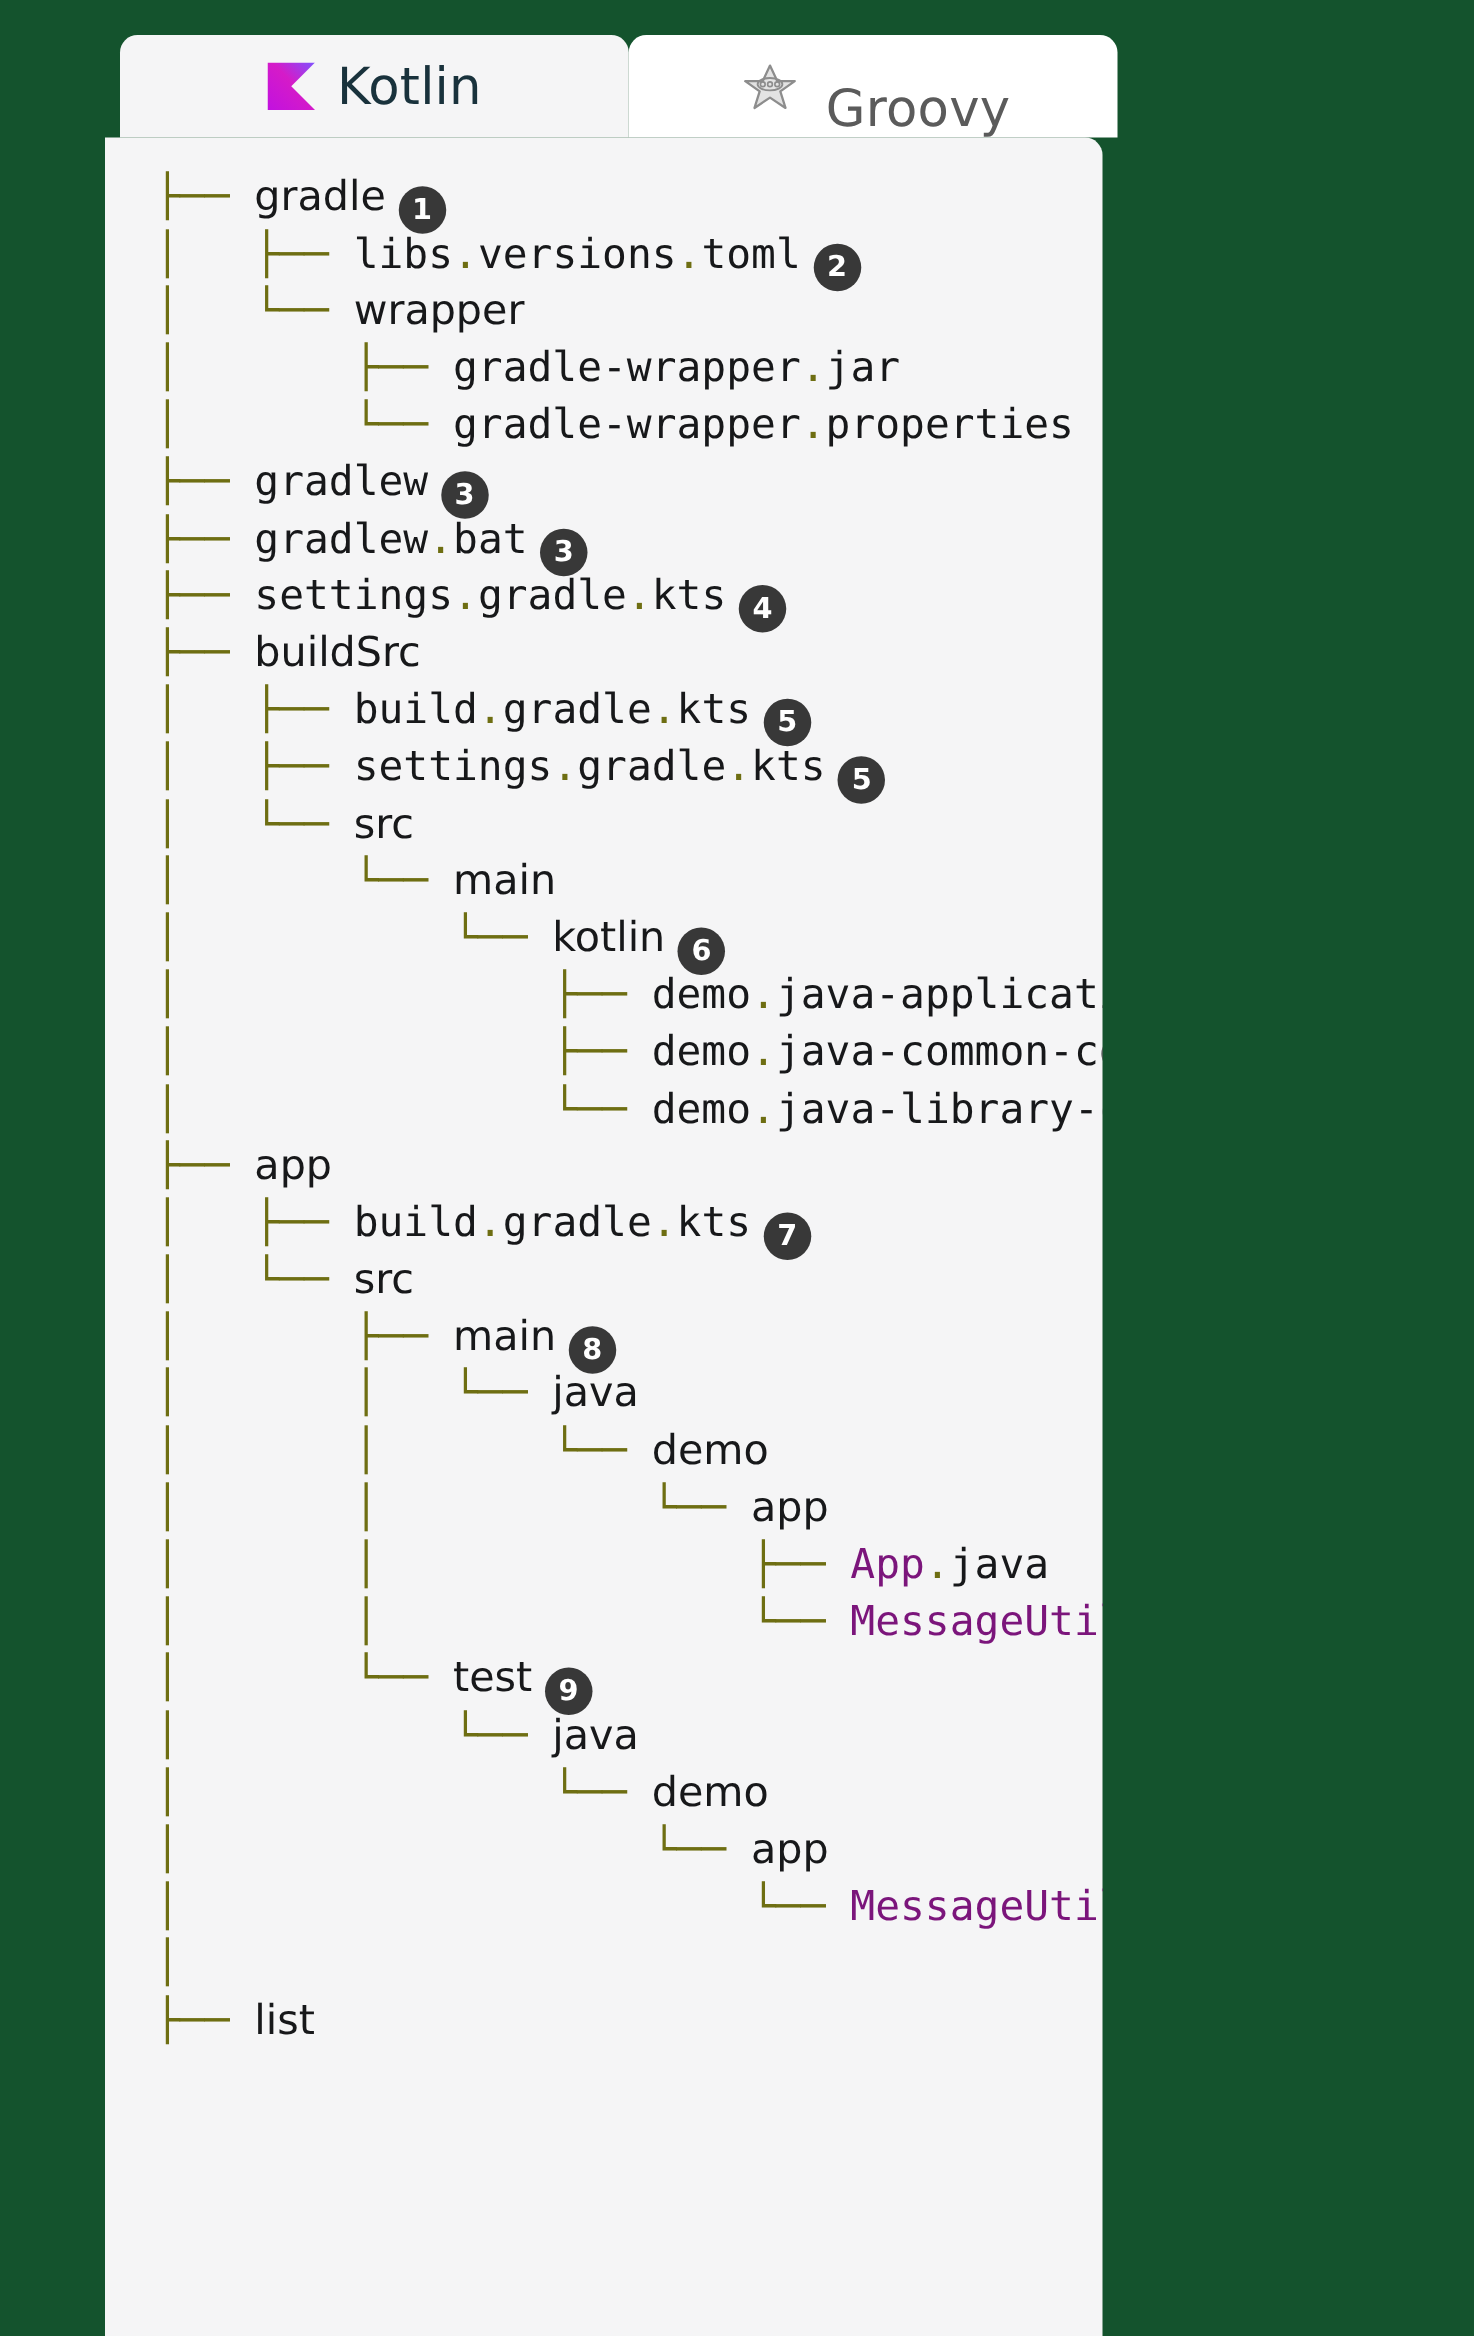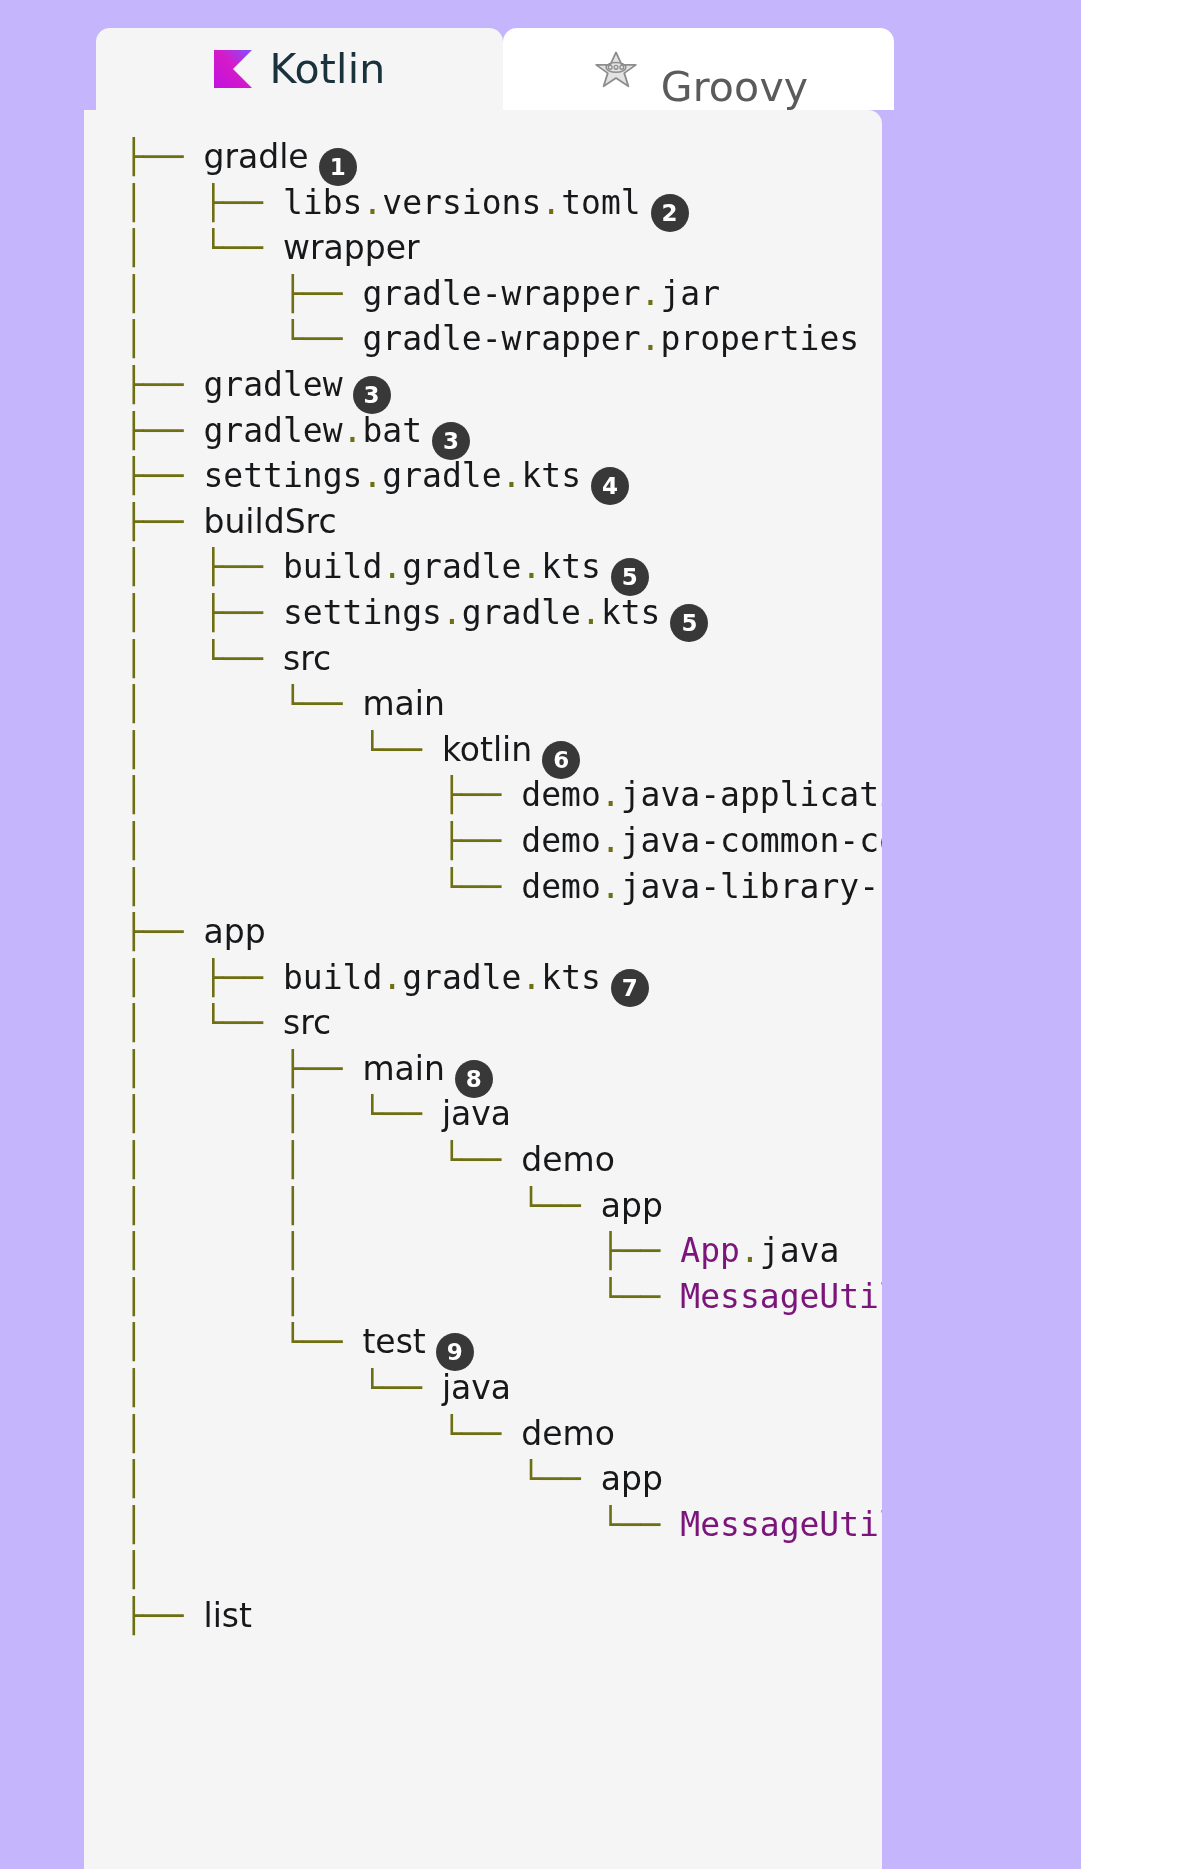--- a/index.html
+++ b/index.html
@@ -3,21 +3,21 @@
 <meta charset="utf-8">
 <style>
   * { box-sizing: border-box; }
   html, body {
     margin: 0; padding: 0;
     width: 1179px; height: 1869px;
     background: #ffffff;
     font-family: "DejaVu Sans", sans-serif;
     overflow: hidden;
   }
-  #root { position: relative; width: 1081px; height: 1869px; background:#c4b5fd; }
+  #root { position: relative; width: 1179px; height: 1869px; background:#14532d; }
 
   
   .tabstrip {
     position: absolute; left: 96px; top: 28px;
     height: 82px; width: 798px;
     display: flex; align-items: stretch;
   }
   .tab {
     display: flex; align-items: center; justify-content: center;
     gap: 18px;

